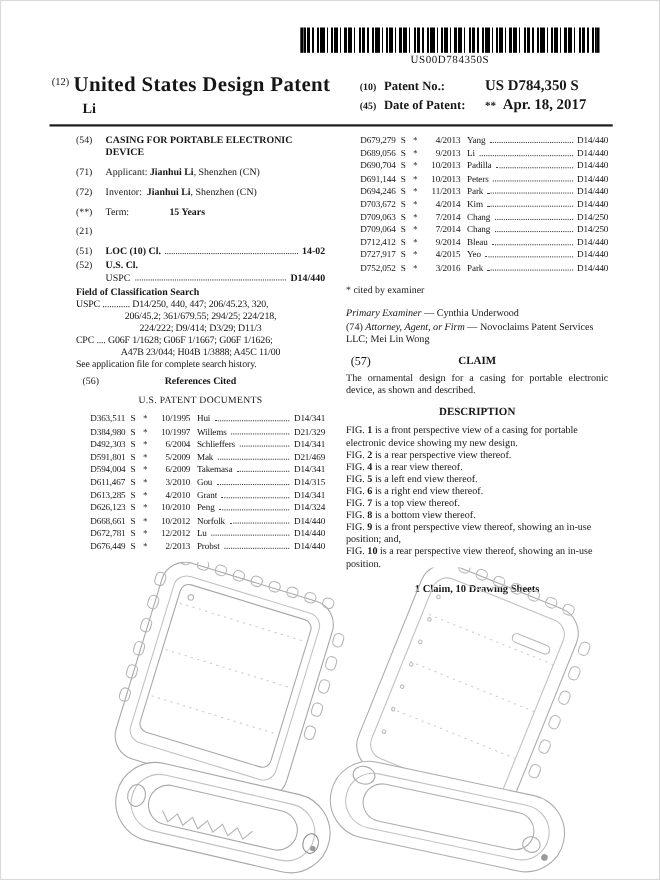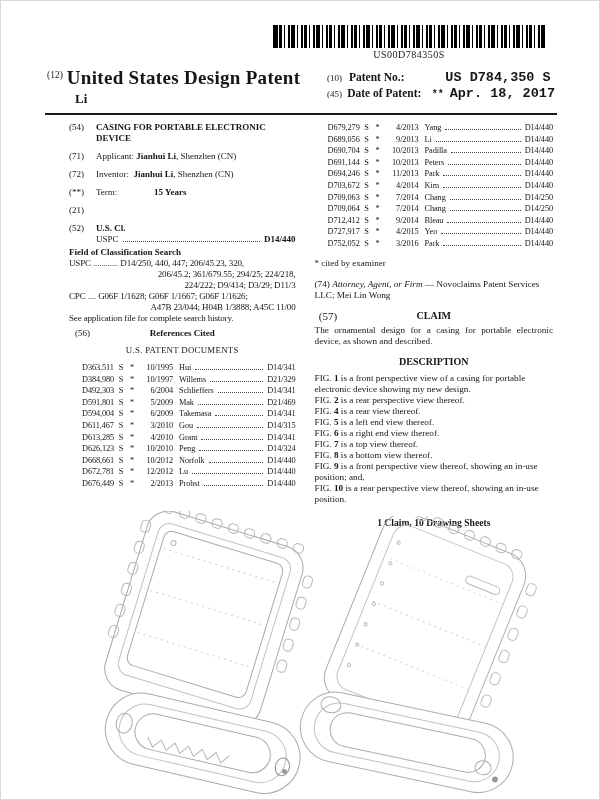--- a/index.html
+++ b/index.html
@@ -15,40 +15,40 @@
   .barcode-text { font-size:10px; letter-spacing:.5px; margin-top:1px; }
 
   
   .header { position:absolute; top:66px; left:46px; right:44px; display:flex; }
   .h-left { flex:1; }
   .h-kind { font-size:9.5px; vertical-align:6px; margin-right:4px; }
   .h-title { font-size:19px; font-weight:bold; letter-spacing:.3px; }
   .h-inventor { font-size:13px; font-weight:bold; margin:2px 0 0 28px; }
   .h-right { width:228px; font-weight:bold; padding-top:3px; }
   .h-row { display:flex; align-items:baseline; font-size:11.5px; line-height:15px; }
-  .h-code { font-size:9px; font-weight:normal; width:22px; }
+  .h-code { font-size:9px; font-weight:bold; width:22px; }
   .h-lab { width:92px; }
-  .h-val { flex:1; text-align:center; font-size:13.5px; white-space:nowrap;font-family:Liberation Mono, monospace; }
+  .h-val { flex:1; text-align:left; font-size:13.5px; white-space:nowrap; }
   .h-stars { font-size:10px; margin-right:6px; }
   .rule { position:absolute; top:112px; left:44px; right:42px; border-top:2px solid #1a1a1a; }
 
   
   .cols { position:absolute; top:121px; left:68px; right:46px; display:flex; gap:19px; }
   .col-l { width:228px; font-size:9px; line-height:11px; }
   .col-r { width:240px; font-size:9.2px; line-height:11px; }
 
   .f-row { display:flex; margin-bottom:7px; }
   .f-code { width:27px; flex:none; }
   .f-body { flex:1; }
   b.nm { font-weight:bold; }
   .lab60 { display:inline-block; width:58px; }
   .leaderline { display:flex; align-items:baseline; }
   .leader { flex:1; border-bottom:1px dotted #444; margin:0 4px 2px 4px; height:8px; }
   .fcs-line { letter-spacing:-0.15px; }
-  .fcs-line.r { text-align:right; }
+  .fcs-line.r { text-align:center; }
   .refs-head { text-align:center; font-weight:bold; position:relative; margin:3px 0 6px; }
   .refs-head .f-code { position:absolute; left:0; font-weight:normal; }
   .refs-sub { text-align:center; margin-bottom:6px; letter-spacing:.3px; font-size:8.8px; }
 
   .ref-row { display:flex; align-items:baseline; font-size:8.3px; line-height:10.6px; letter-spacing:-0.1px; }
   .rno { width:46px; padding-left:13px; white-space:nowrap; }
   .rkind { width:12px; text-align:center; }
   .rstar { width:10px; text-align:center; }
   .rdate { width:36px; text-align:right; margin-right:6px; white-space:nowrap; }
   .rname { white-space:nowrap; }
@@ -123,20 +123,28 @@
       <div class="f-row">
         <span class="f-code">(**)</span>
         <span class="f-body"><span class="lab60">Term:</span><b>15 Years</b></span>
       </div>
 
       <div class="f-row">
         <span class="f-code">(21)</span>
       </div>
 
 
+      <div class="f-row" style="margin-bottom:2px;">
+        <span class="f-code">(51)</span>
+        <span class="f-body leaderline">
+            <b>LOC (10) Cl.</b>
+            <span class="leader"></span>
+            <b>14-02</b>
+          </span>
+      </div>
 
       <div class="f-row" style="margin-bottom:2px;">
         <span class="f-code">(52)</span>
         <span class="f-body">
           <b>U.S. Cl.</b>
           <span class="leaderline">
               <span>USPC</span>
               <span class="leader"></span>
               <b>D14/440</b>
             </span>
@@ -385,20 +393,21 @@
             <span class="rstar">*</span>
             <span class="rdate">3/2016</span>
             <span class="rname">Park</span>
             <span class="leader"></span>
             <span class="rcls">D14/440</span>
           </div>
         </div>
 
       <div class="cited">* cited by examiner</div>
 
+      <div class="exam"><span class="ital">Primary Examiner</span> <span>—</span> <span>Cynthia Underwood</span></div>
 
       <div class="exam"><span>(74)</span> <span class="ital">Attorney, Agent, or Firm</span> <span>—</span> <span>Novoclaims Patent Services LLC; Mei Lin Wong</span></div>
 
       <div class="sec-head">
         <span class="f-code">(57)</span>
         <span>CLAIM</span>
       </div>
       <div class="para">The ornamental design for a casing for portable electronic device, as shown and described.</div>
 
       <div class="sec-head">DESCRIPTION</div>

